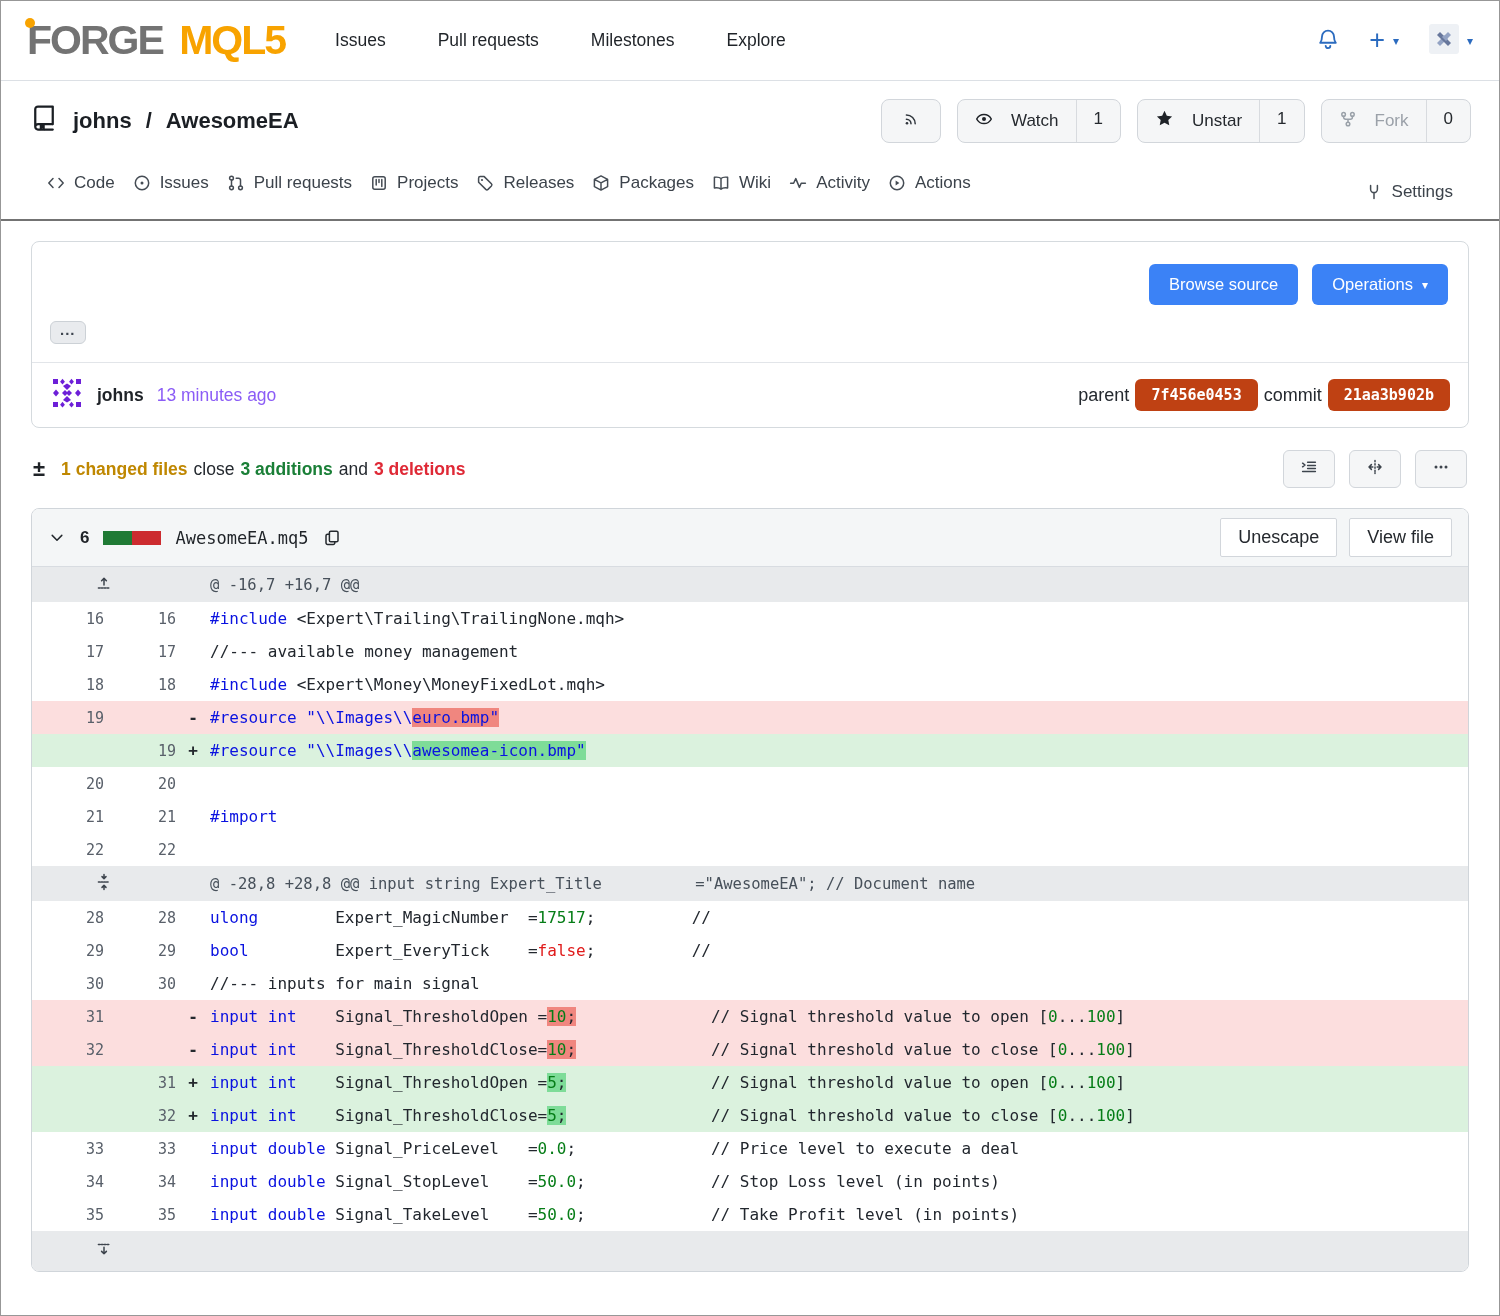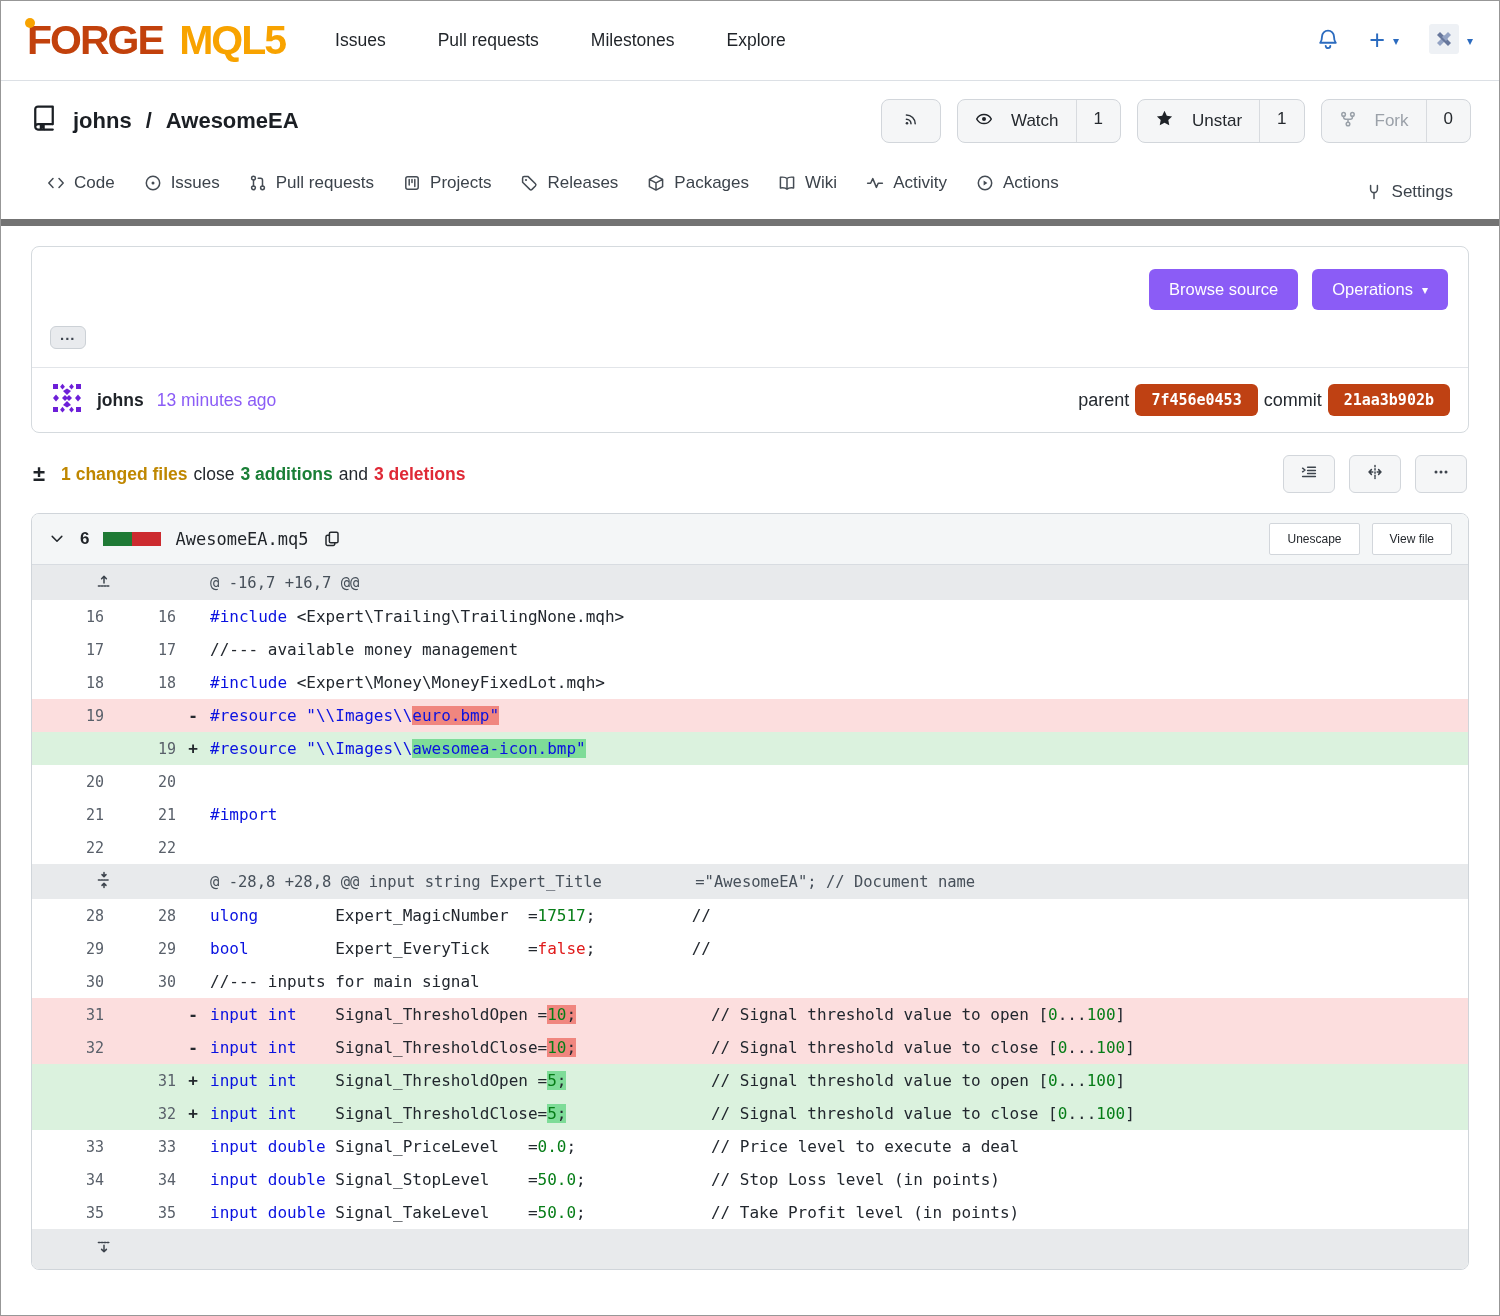--- a/index.html
+++ b/index.html
@@ -2,21 +2,21 @@
 <html><head>
 <meta charset="utf-8">
 <style>
   * { box-sizing: border-box; }
   body { margin:0; background:#e8e8e8; font-family:"Liberation Sans", sans-serif; color:#24292f; }
   .window { width:1500px; height:1316px; background:#fff; border:1px solid #979797; overflow:hidden; position:relative; }
 
   
   .navbar { height:80px; display:flex; align-items:center; padding:0 26px; border-bottom:1px solid #dce0e5; }
   .logo { font-weight:800; font-size:41px; letter-spacing:-2px; cursor:pointer; position:relative; line-height:1; }
-  .logo-forge { color:#c2410c; }
+  .logo-forge { color:#737373; }
   .logo-mql5 { color:#f8a300; margin-left:7px; }
   .logo-dot { position:absolute; left:-2px; top:-2px; width:10px; height:10px; border-radius:50%; background:#f8a300; }
   .nav-items { display:flex; gap:52px; margin-left:50px; font-size:17.5px; color:#1f2328; }
   .nav-item { cursor:pointer; }
   .nav-right { margin-left:auto; display:flex; align-items:center; gap:30px; }
   .nav-plus { color:#2b6bbf; font-size:27px; font-weight:400; line-height:1; display:flex; align-items:center; gap:8px; cursor:pointer; }
   .caret { color:#2b6bbf; font-size:12px; }
   .nav-avatar-wrap { display:flex; align-items:center; gap:8px; cursor:pointer; }
 
   
@@ -24,31 +24,31 @@
   .repo-title { display:flex; align-items:center; gap:14px; font-size:22px; font-weight:700; color:#1b1f24; }
   .repo-sep { font-weight:600; }
   .repo-actions { margin-left:auto; display:flex; gap:16px; }
   .btn-seg { display:flex; border:1px solid #d2d6db; border-radius:8px; background:#f5f6f7; font-size:17px; color:#25292e; overflow:hidden; cursor:pointer; }
   .seg-main { padding:9px 17px; display:flex; align-items:center; gap:18px; }
   .seg-count { padding:9px 17px; border-left:1px solid #d8dbdf; }
   .rss-btn { border:1px solid #d2d6db; border-radius:8px; background:#f5f6f7; padding:9px 20px; display:flex; align-items:center; cursor:pointer; }
   .fork-dis { color:#9ba1a9; }
 
   
-  .repo-tabs { display:flex; align-items:center; gap:29px; padding:15px 46px 17px 46px; border-bottom:7px solid #737373; font-size:17px; color:#3c434b; }
+  .repo-tabs { display:flex; align-items:center; gap:18px; padding:15px 46px 17px 46px; border-bottom:2px solid #737373; font-size:17px; color:#3c434b; }
   .tab { display:flex; align-items:center; gap:9px; cursor:pointer; white-space:nowrap; }
   .tab-settings { margin-left:auto;margin-top:18px; }
   .tab-icon { display:flex; align-items:center; }
 
   
   .content { padding:20px 30px 0 30px; }
   .commit-box { border:1px solid #d5dade; border-radius:8px; background:#fff; }
   .commit-top { padding:22px 20px 18px 18px; }
   .commit-actions { display:flex; justify-content:flex-end; gap:14px; }
-  .btn-primary { background:#8b5cf6; color:#fff; font-size:16.5px; padding:11px 20px; border-radius:6px; border:none; font-family:inherit; display:flex; align-items:center; gap:9px; cursor:pointer; }
+  .btn-primary { background:#3b82f6; color:#fff; font-size:16.5px; padding:11px 20px; border-radius:6px; border:none; font-family:inherit; display:flex; align-items:center; gap:9px; cursor:pointer; }
   .btn-primary .caret-w { color:#fff; font-size:12px; }
   .ellipsis-btn { margin-top:16px; background:#e9ebee; border:1px solid #ccd1d6; border-radius:6px; padding:0px 9px 6px 9px; font-weight:700; color:#3f4650; font-size:15px; letter-spacing:1px; line-height:1; cursor:pointer; }
   .commit-author { border-top:1px solid #e2e5e9; display:flex; align-items:center; gap:13px; padding:13px 18px; }
   .author-name { font-weight:700; font-size:17.5px; color:#1f2328; cursor:pointer; }
   .author-time { color:#8b5cf6; font-size:17.5px; }
   .commit-refs { margin-left:auto; display:flex; align-items:center; gap:4px; font-size:18px; color:#24292f; }
   .hash-btn { background:#bf4113; color:#fff; font-family:"DejaVu Sans Mono", monospace; font-size:15px; font-weight:700; padding:7px 16px; border-radius:6px; border:none; cursor:pointer; }
   .ref-label { margin:0 2px; }
 
   
@@ -65,21 +65,21 @@
   .diff-box { border:1px solid #d0d5da; border-radius:8px; margin-top:6px; margin-bottom:28px; overflow:hidden; }
   .file-header { display:flex; align-items:center; gap:14px; background:#f4f6f7; border-bottom:1px solid #d8dce1; padding:9px 16px; }
   .file-chevron { display:flex; align-items:center; cursor:pointer; }
   .file-changes { font-weight:700; font-size:17px; color:#1f2328; }
   .diffstat-bar { width:58px; height:14px; display:flex; }
   .bar-add { background:#1f7a35; flex:1; }
   .bar-del { background:#cc2b2f; flex:1; }
   .file-name { font-family:"DejaVu Sans Mono", monospace; font-size:17px; color:#1f2328; }
   .copy-icon { display:flex; align-items:center; cursor:pointer; }
   .file-actions { margin-left:auto; display:flex; gap:12px; }
-  .btn-light { background:#fff; border:1px solid #d2d6db; border-radius:2px; padding:8px 17px; font-size:12px; color:#25292e; font-family:inherit; cursor:pointer; }
+  .btn-light { background:#fff; border:1px solid #d2d6db; border-radius:2px; padding:8px 17px; font-size:18px; color:#25292e; font-family:inherit; cursor:pointer; }
 
   table.diff { width:100%; border-collapse:collapse; font-family:"DejaVu Sans Mono", monospace; }
   table.diff td { padding:0; }
   tr.code-row td { height:33px; }
   tr.hunk td { height:35px; background:#e8eaec; }
   tr.bottom td { height:40px; }
   td.cell-num { width:72px; text-align:right; padding-right:15px; color:#59606a; font-size:15px; cursor:pointer; }
   td.gutter { text-align:center; padding-right:0; cursor:pointer; }
   td.cell-marker { width:34px; text-align:center; font-size:16px; color:#24292e; font-weight:700; }
   td.cell-code { font-size:16px; color:#22272e; white-space:pre; }

